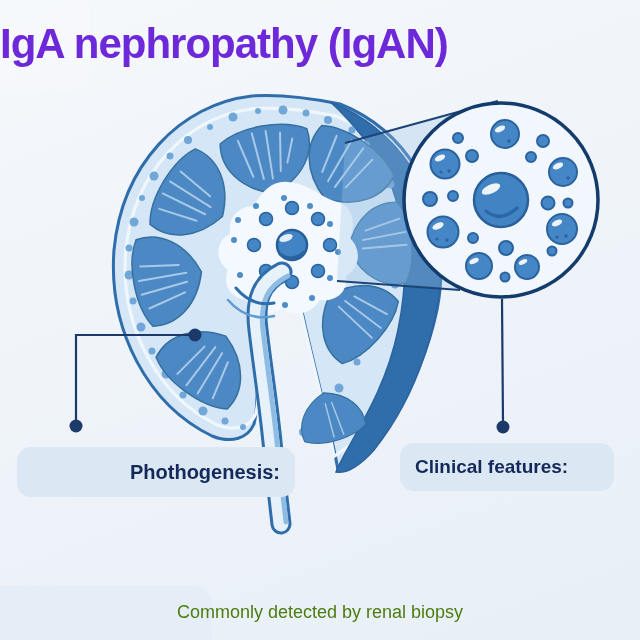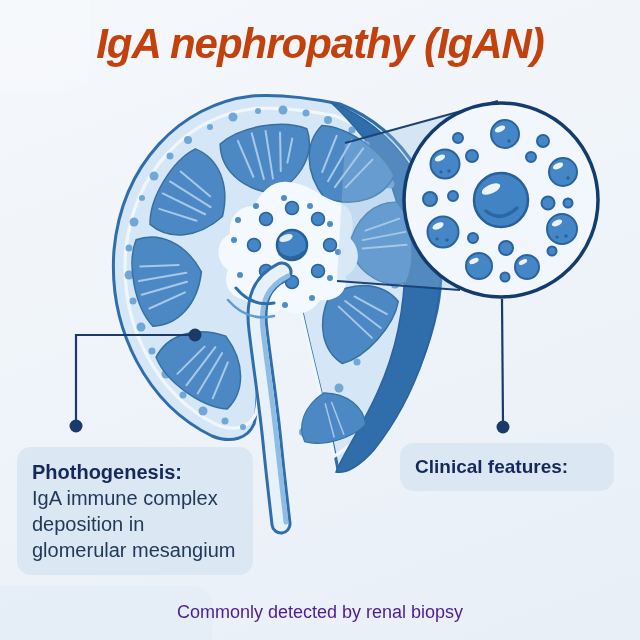--- a/index.html
+++ b/index.html
@@ -9,34 +9,34 @@
     background:linear-gradient(160deg,#f5f8fb 0%,#eef3f9 55%,#e8eff7 100%);
     position:relative;overflow:hidden;
   }
   .stage{position:absolute;inset:0;width:640px;height:640px;}
   .bg-panel{
     position:absolute;background:#e3ecf5;border-radius:18px;opacity:.75;
   }
   .bg-panel.bl{left:-24px;top:586px;width:236px;height:90px;}
   .bg-panel.tl{left:-30px;top:-30px;width:120px;height:120px;opacity:.5;background:#f8fafc;}
   .title{
-    position:absolute;left:0;right:0;top:20px;text-align:center;
-    font-size:42px;font-weight:bold;letter-spacing:-1px;color:#c2410c;font-style:italic;
+    position:absolute;left:0;right:0;top:20px;text-align:left;
+    font-size:42px;font-weight:bold;letter-spacing:-1px;color:#6d28d9;
   }
   svg.art{position:absolute;left:0;top:0;}
   .callout{
     position:absolute;background:#dbe7f2;border-radius:14px;
     padding:12px 15px;box-sizing:border-box;color:#22395c;
   }
   .callout .heading{font-weight:bold;color:#14295a;}
-  .callout.left{left:17px;top:447px;width:236px;font-size:20px;line-height:1.3;}
+  .callout.left{left:17px;top:447px;width:278px;font-size:20px;line-height:1.3;text-align:right;}
   .callout.right{left:400px;top:443px;width:214px;font-size:19px;line-height:1.26;}
   .caption{
     position:absolute;left:0;right:0;top:602px;text-align:center;
-    font-size:18px;color:#4c1d95;
+    font-size:18px;color:#4d7c0f;
   }
 </style>
 </head>
 <body>
 
 <div class="stage">
 
   <div class="bg-panel tl"></div>
   <div class="bg-panel bl"></div>
 
@@ -289,21 +289,20 @@
       <circle cx="76" cy="426" r="6.5" stroke="none"></circle>
     </g>
     <g stroke="#1c3a69" stroke-width="2.2" fill="#1c3a69">
       <line x1="502" y1="299" x2="503" y2="424"></line>
       <circle cx="503" cy="427" r="6.5" stroke="none"></circle>
     </g>
   </svg>
 
   <div class="callout left">
     <div class="heading">Phothogenesis:</div>
-    <div class="body">IgA immune complex deposition in glomerular mesangium</div>
   </div>
 
   <div class="callout right">
     <div class="heading">Clinical features:</div>
   </div>
 
   <div class="caption">Commonly detected by renal biopsy</div>
 </div>
 
 </body></html>

